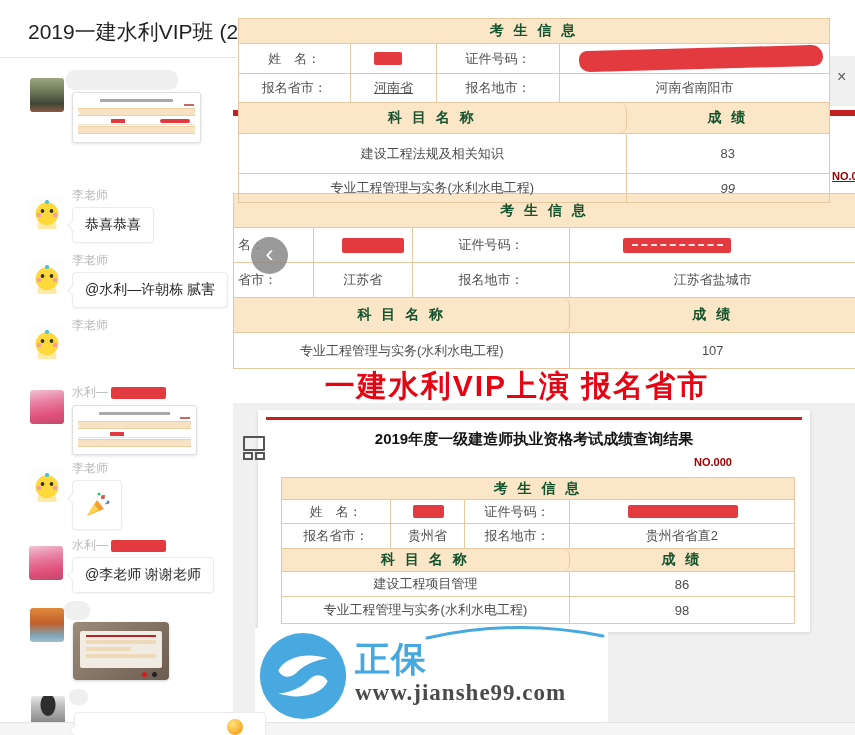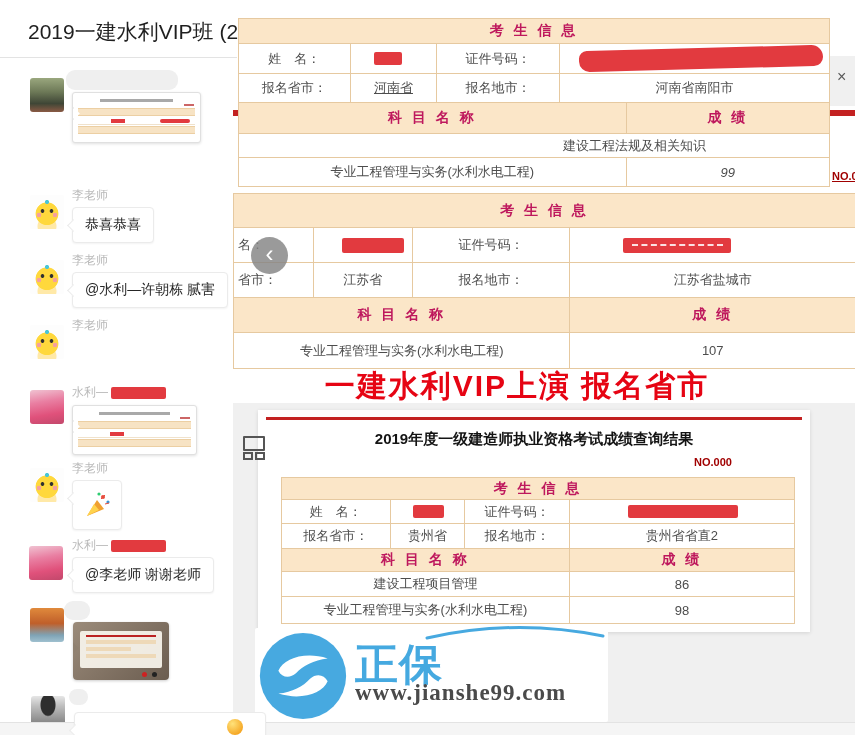--- a/index.html
+++ b/index.html
@@ -60,39 +60,39 @@
   .ctable{border:1px solid #e6c9a0;box-sizing:border-box;}
   .ctable.cut-right{border-right:none;}
   .crow{display:flex;box-sizing:border-box;border-bottom:1px solid #e6c9a0;}
   .crow:last-child{border-bottom:none;}
   .ccell{box-sizing:border-box;border-right:1px solid #e6c9a0;display:flex;
          align-items:center;justify-content:center;font-size:13px;color:#4d4d4d;
          overflow:hidden;white-space:nowrap;}
   .crow .ccell:last-child{border-right:none;}
   .cut-right .crow .ccell:last-child{border-right:none;}
   .peach{background:#fbe6c8;}
-  .chead{color:#be185d;font-weight:bold;font-size:14px;letter-spacing:3px;}
+  .chead{color:#14532d;font-weight:bold;font-size:14px;letter-spacing:3px;border-radius:7px;}
   .redline{background:#c32121;}
   .no-text{font-size:11px;font-weight:bold;color:#a00000;white-space:nowrap;}
   .redblock{background:#e23a3f;border-radius:2px;}
   .dashes{border-top:2px dashed rgba(255,255,255,.85);position:absolute;left:8%;right:8%;top:6px;}
   .banner-text{width:622px;text-align:center;font-size:30px;font-weight:bold;
          color:#e60413;letter-spacing:2px;transform:translateX(-27px);white-space:nowrap;}
   .result-title{width:100%;text-align:center;font-size:15px;font-weight:bold;color:#141414;}
   
   .prev-btn{width:37px;height:37px;border-radius:50%;background:rgba(132,132,132,.82);
          color:#fff;font-size:24px;display:flex;align-items:center;justify-content:center;
          line-height:1;padding-bottom:3px;box-sizing:border-box;}
   .close-btn{font-size:16px;color:#595959;line-height:1;}
   .mi-screen{position:absolute;left:0;top:0;width:18px;height:11px;border:2px solid #555;border-radius:1px;}
   .mi-a{position:absolute;left:0;top:16px;width:6px;height:4px;border:2px solid #555;}
   .mi-b{position:absolute;left:12px;top:16px;width:6px;height:4px;border:2px solid #555;}
   
   .logo-card{background:#fff;border-radius:2px;}
-  .logo-brand{font-size:43px;font-weight:bold;color:#45a9e0;letter-spacing:1px;}
+  .logo-brand{font-size:35px;font-weight:bold;color:#45a9e0;letter-spacing:1px;}
   .logo-site{font-size:26px;font-weight:bold;color:#3b3b3b;letter-spacing:1px;}
   .logo-url{font-size:23px;font-weight:bold;color:#4a4a4a;letter-spacing:1px;}
   .bottom-strip{background:#f5f5f5;border-top:1px solid #e3e3e3;}
   .emoji-dot{width:16px;height:16px;border-radius:50%;
          background:radial-gradient(circle at 35% 30%,#ffe27a,#f5a623 75%);}
 </style>
 </head>
 <body>
 
 <div id="app">
@@ -273,22 +273,23 @@
       <div class="crow" style="height:29px;">
         <div class="ccell" style="width:112px;">报名省市：</div>
         <div class="ccell" style="width:87px;text-decoration:underline;">河南省</div>
         <div class="ccell" style="width:123px;">报名地市：</div>
         <div class="ccell" style="width:270px;">河南省南阳市</div>
       </div>
       <div class="crow peach" style="height:31px;">
         <div class="ccell chead" style="width:389px;">科 目 名 称</div>
         <div class="ccell chead" style="width:203px;">成 绩</div>
       </div>
-      <div class="crow" style="height:24px;justify-content:flex-end;">
+      <div class="crow" style="height:40px;">
         <div class="ccell" style="width:389px;">建设工程法规及相关知识</div>
+        <div class="ccell" style="width:203px;">83</div>
       </div>
       <div class="crow" style="height:28px;">
         <div class="ccell" style="width:389px;">专业工程管理与实务(水利水电工程)</div>
         <div class="ccell" style="width:203px;font-style:italic;">99</div>
       </div>
     </div>
   </div>
 
   <div class="abs" style="left:830px;top:10px;width:25px;height:46px;background:#fff;z-index:4;"></div>
   <div class="abs" style="left:830px;top:56px;width:25px;height:50px;background:#f0f0f0;z-index:4;">

